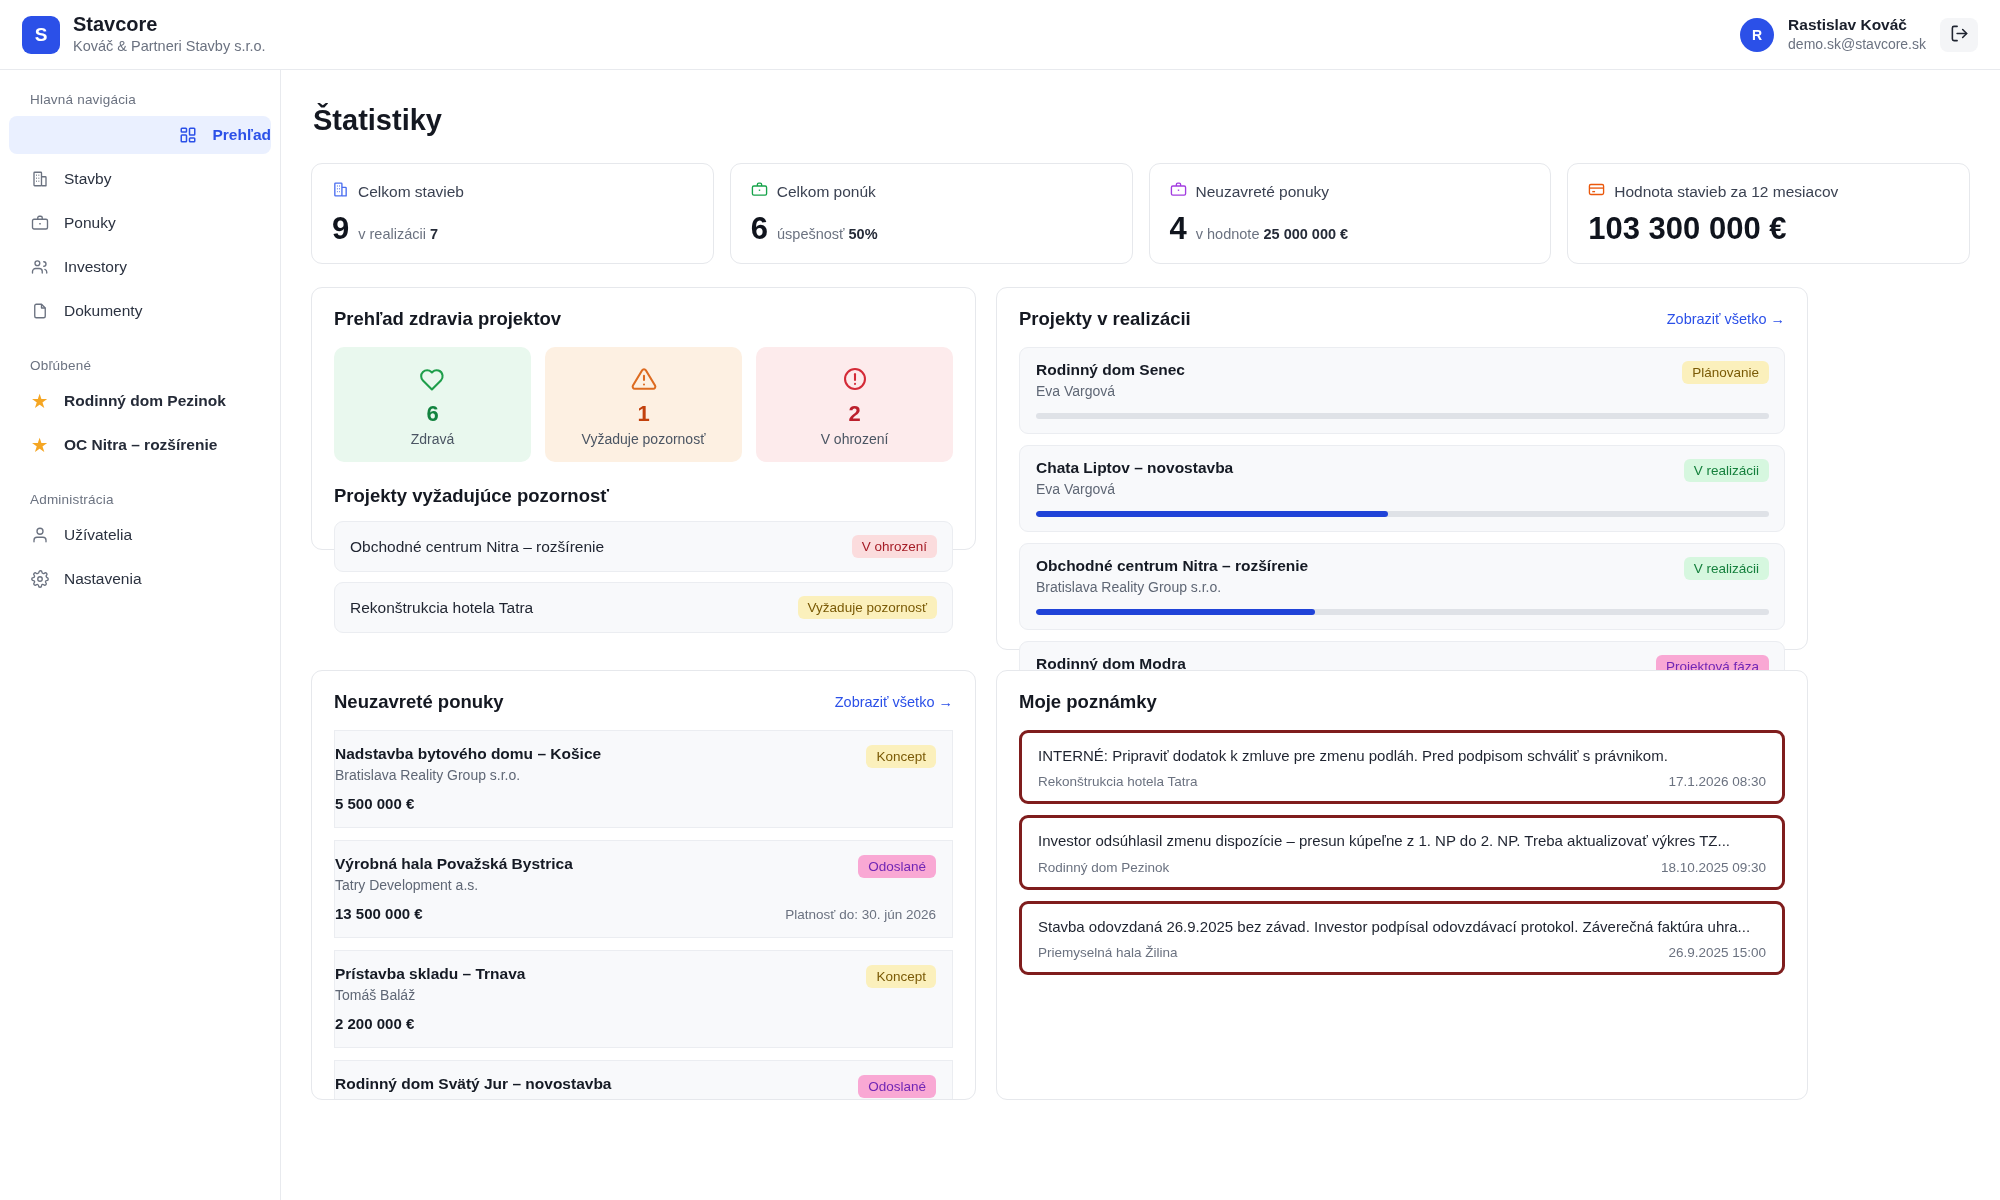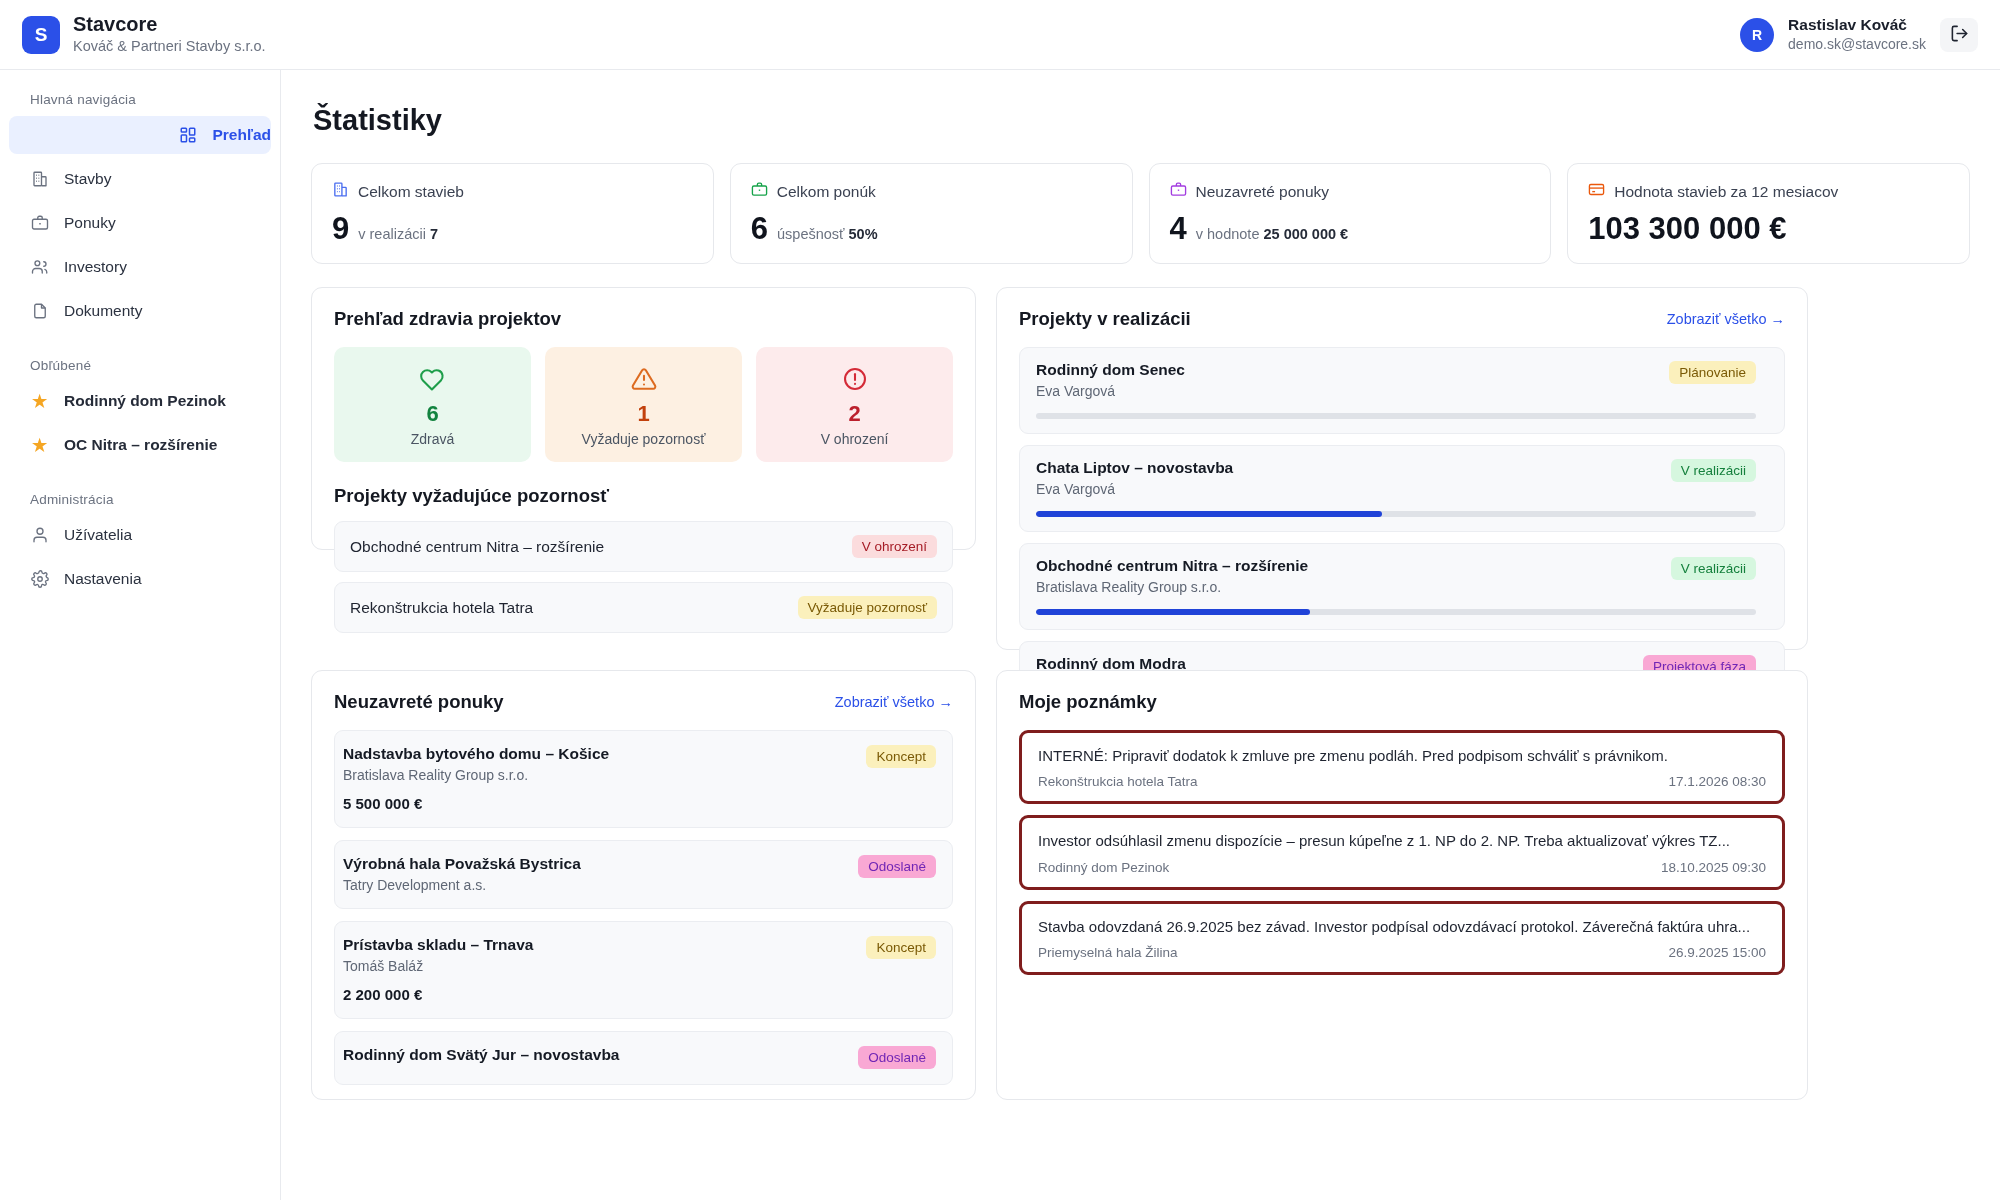--- a/index.html
+++ b/index.html
@@ -112,31 +112,31 @@
   .att-name { font-size: 15.5px; color: #1f2430; }
   
   .badge { font-size: 13.5px; padding: 4px 10px; border-radius: 6px; white-space: nowrap; }
   .badge.red    { background: #fbdcdd; color: #a51c26; }
   .badge.yellow { background: #fbf0bc; color: #7a5a06; }
   .badge.green  { background: #d6f7df; color: #15803d; }
   .badge.purple { background: #f9a8d4; color: #7126b5; }
   
   .proj-row {
     background: #f8f9fb; border: 1px solid #ebedf1; border-radius: 9px;
-    padding: 13px 28px 14px 16px; margin-bottom: 11px;
+    padding: 13px 15px 14px 16px; margin-bottom: 11px;
   }
   .proj-top { display: flex; align-items: flex-start; justify-content: space-between; gap: 12px; }
   .proj-name { font-size: 15.5px; font-weight: 700; color: #151a24; }
   .proj-sub { font-size: 14px; color: #5f6775; margin-top: 4px; }
   .progress { height: 6px; background: #dfe2e7; border-radius: 4px; margin-top: 14px; overflow: hidden; }
   .progress > i { display: block; height: 100%; background: #2043d8; border-radius: 4px; }
   
   .offer-row {
-    background: #f8f9fb; border: 1px solid #ebedf1; border-radius: 9px;
-    padding: 14px 16px 15px 8px; margin-bottom: 12px;
+    background: #f8f9fb; border: 1px solid #ebedf1; border-radius: 0;
+    padding: 14px 16px 15px 0; margin-bottom: 12px;
   }
   .offer-top { display: flex; align-items: flex-start; justify-content: space-between; gap: 12px; }
   .offer-name { font-size: 15.5px; font-weight: 700; color: #151a24; }
   .offer-sub { font-size: 14px; color: #5f6775; margin-top: 4px; }
   .offer-bottom { display: flex; align-items: baseline; justify-content: space-between; margin-top: 12px; }
   .offer-price { font-size: 15px; font-weight: 700; color: #151a24; }
   .offer-valid { font-size: 13.5px; color: #6b7280; }
   
   .note-row {
     background: #fff; border: 3px solid #7f1d1d; border-radius: 9px;
@@ -503,20 +503,24 @@
       </div>
 
       <div class="offer-row">
         <div class="offer-top">
           <div>
             <div class="offer-name">Výrobná hala Považská Bystrica</div>
             <div class="offer-sub">Tatry Development a.s.</div>
           </div>
           <span class="badge purple">Odoslané</span>
         </div>
+        <div class="offer-bottom">
+          <span class="offer-price">13 500 000 €</span>
+          <span class="offer-valid">Platnosť do: 30. jún 2026</span>
+        </div>
       </div>
 
       <div class="offer-row">
         <div class="offer-top">
           <div>
             <div class="offer-name">Prístavba skladu – Trnava</div>
             <div class="offer-sub">Tomáš Baláž</div>
           </div>
           <span class="badge yellow">Koncept</span>
         </div>

